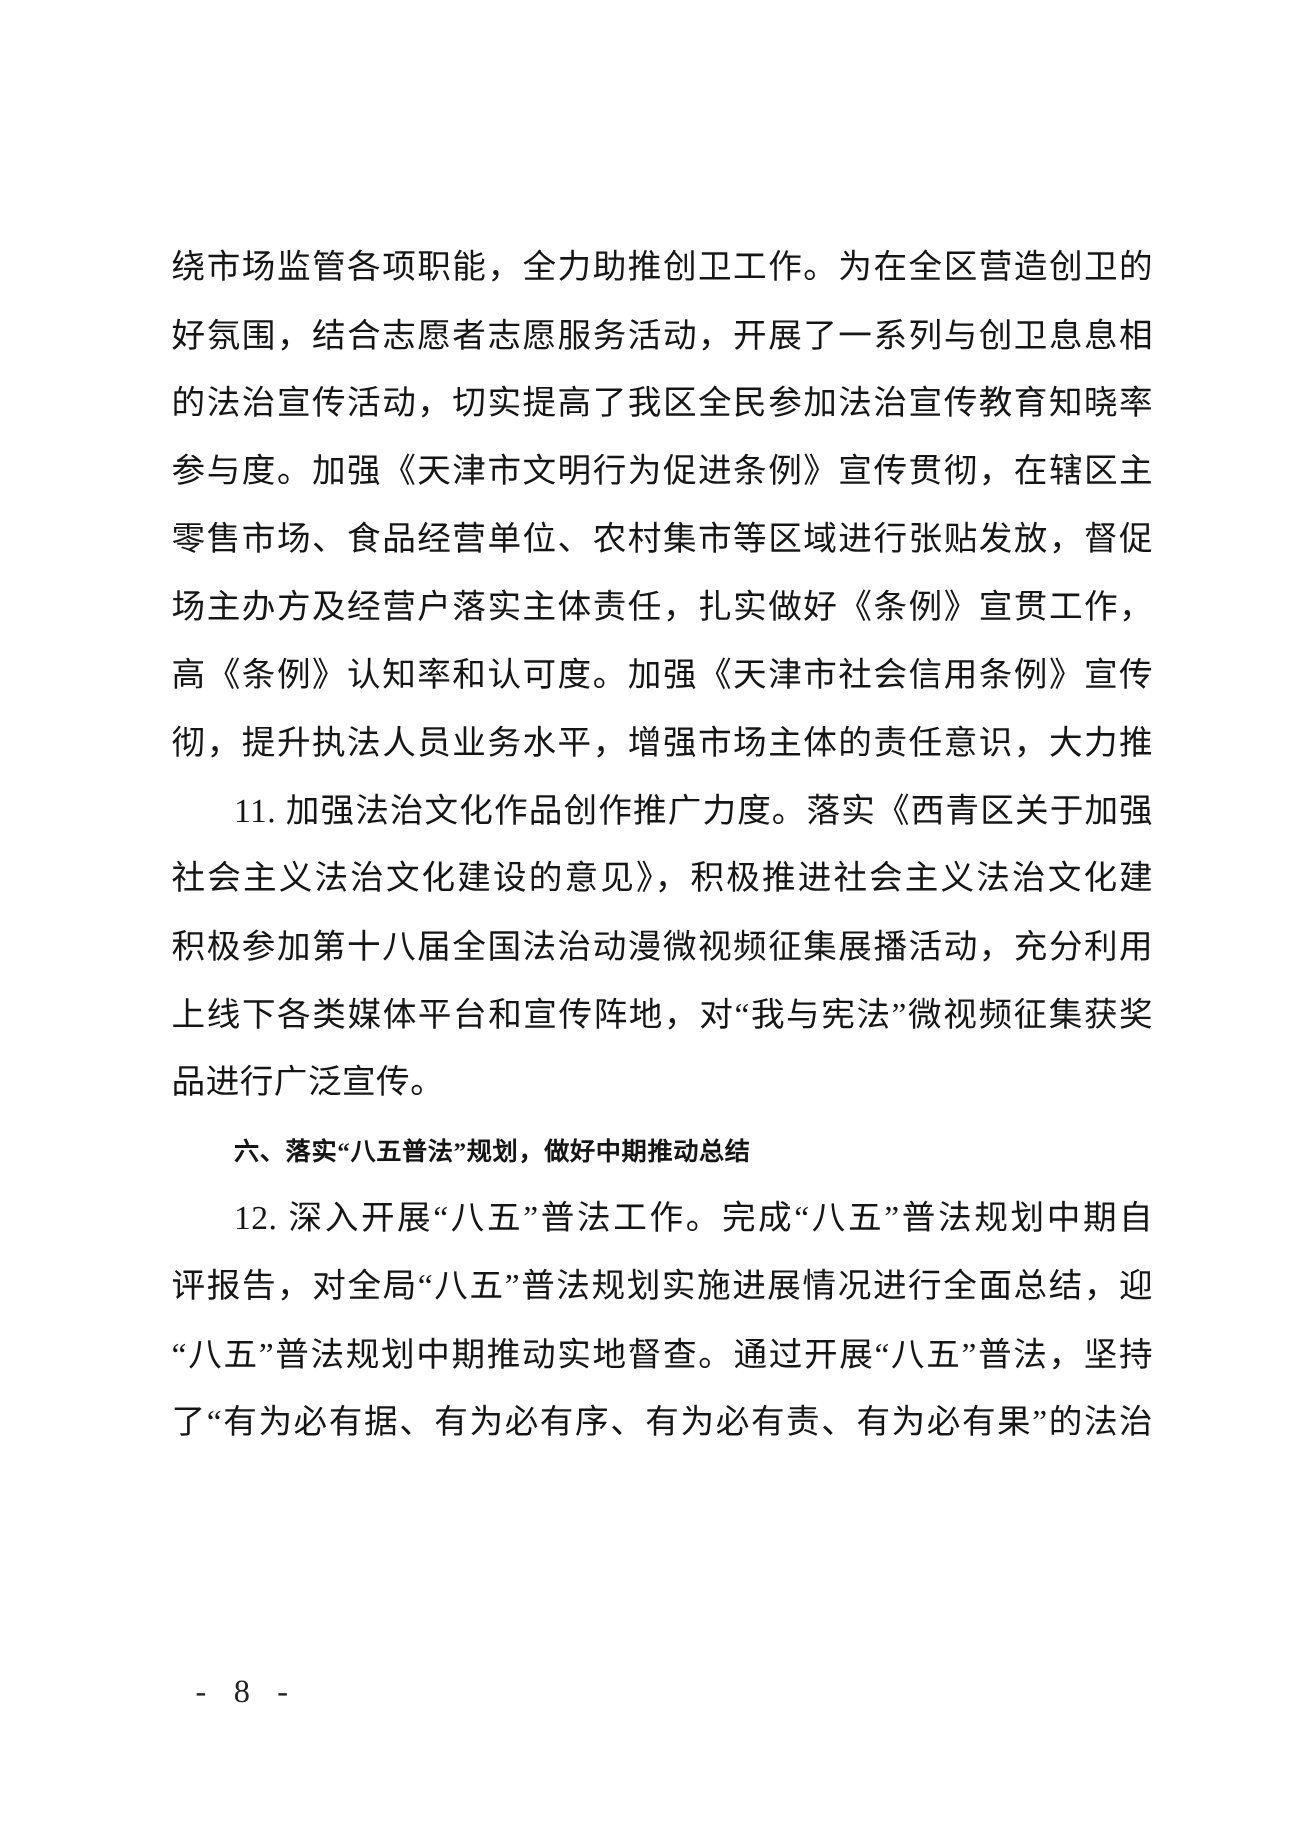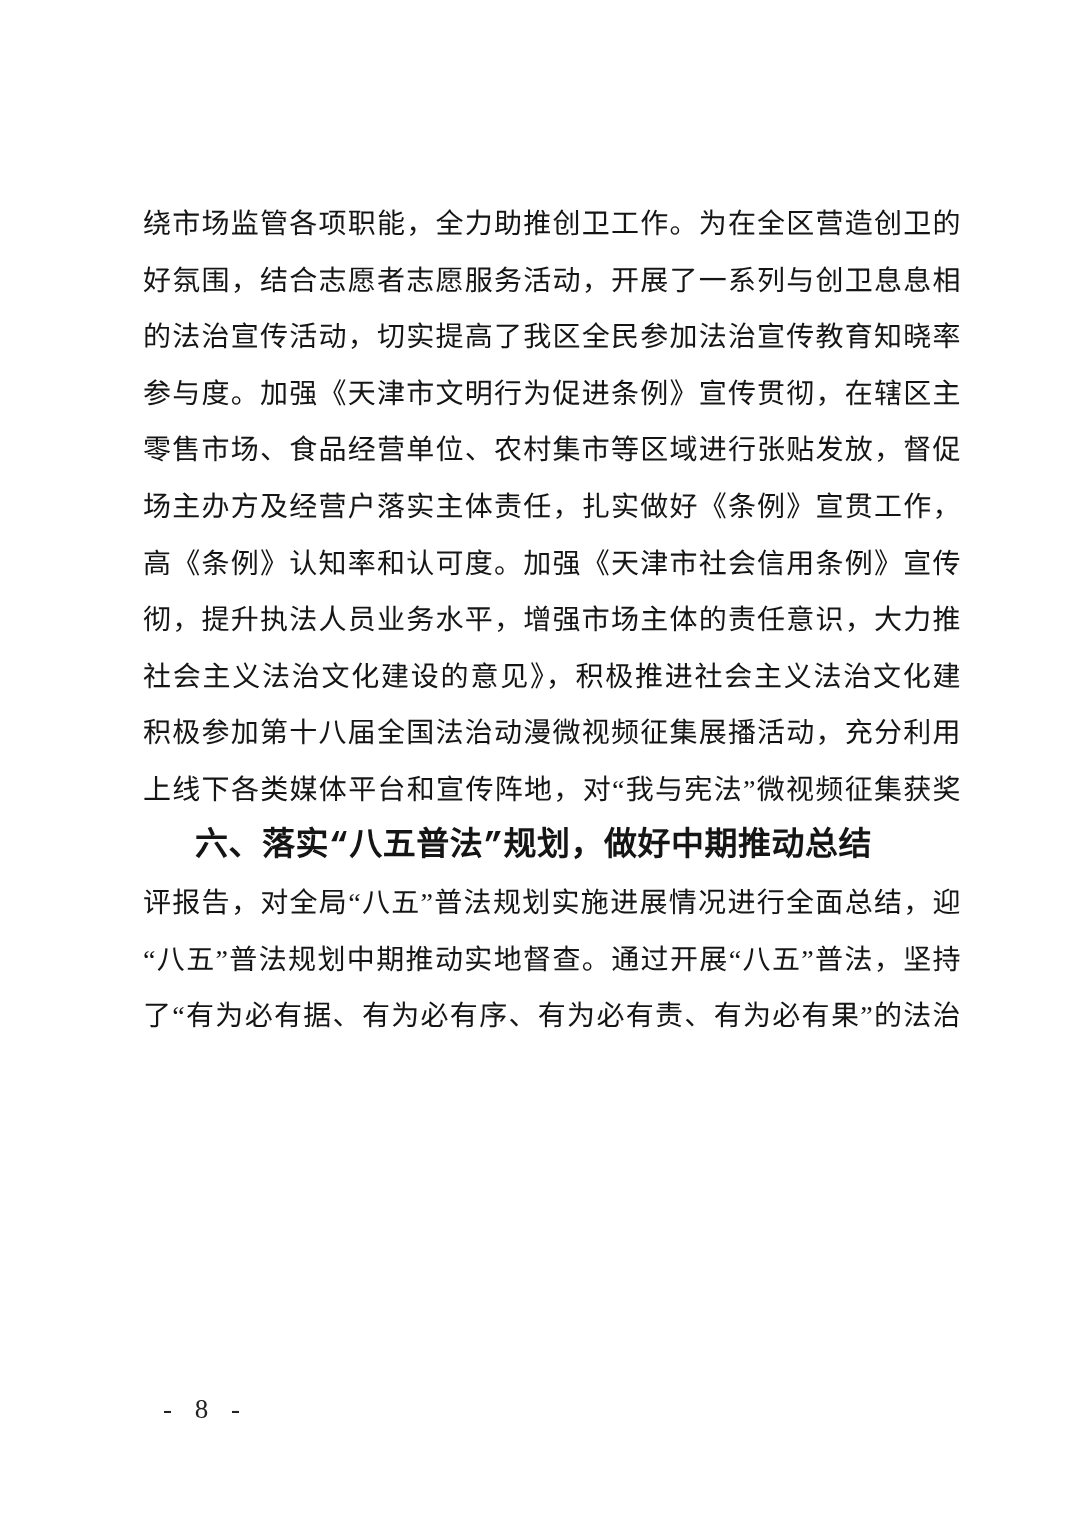--- a/index.html
+++ b/index.html
@@ -34,23 +34,23 @@
     text-justify: inter-character;
     overflow: hidden;
   }
   .line.fill {
     text-align-last: justify;
   }
   .line.indent {
     text-indent: 52px;
   }
   .para.heading .line {
-    font-family: Liberation Mono, monospace;
+    font-family: Liberation Serif, serif;
     font-weight: 700;
-    font-size: 33px;
+    font-size: 21px;
     letter-spacing: 0.5px;
   }
   .page-footer {
     position: absolute;
     left: 163px;
     top: 1394px;
     font-size: 27px;
     font-family: "Liberation Serif", serif;
     color: #222;
     letter-spacing: 2px;
@@ -66,27 +66,30 @@
         <div class="line fill">绕市场监管各项职能，全力助推创卫工作。为在全区营造创卫的良</div>
         <div class="line fill">好氛围，结合志愿者志愿服务活动，开展了一系列与创卫息息相关</div>
         <div class="line fill">的法治宣传活动，切实提高了我区全民参加法治宣传教育知晓率和</div>
         <div class="line fill">参与度。加强《天津市文明行为促进条例》宣传贯彻，在辖区主要</div>
         <div class="line fill">零售市场、食品经营单位、农村集市等区域进行张贴发放，督促市</div>
         <div class="line fill">场主办方及经营户落实主体责任，扎实做好《条例》宣贯工作，提</div>
         <div class="line fill">高《条例》认知率和认可度。加强《天津市社会信用条例》宣传贯</div>
         <div class="line fill">彻，提升执法人员业务水平，增强市场主体的责任意识，大力推进</div>
       </div>
       <div class="para body">
+        <div class="line fill indent">11. 加强法治文化作品创作推广力度。落实《西青区关于加强</div>
         <div class="line fill">社会主义法治文化建设的意见》，积极推进社会主义法治文化建设。</div>
         <div class="line fill">积极参加第十八届全国法治动漫微视频征集展播活动，充分利用线</div>
         <div class="line fill">上线下各类媒体平台和宣传阵地，对“我与宪法”微视频征集获奖作</div>
+        <div class="line">品进行广泛宣传。</div>
       </div>
       <div class="para heading">
         <div class="line indent">六、落实“八五普法”规划，做好中期推动总结</div>
       </div>
       <div class="para body">
+        <div class="line fill indent">12. 深入开展“八五”普法工作。完成“八五”普法规划中期自</div>
         <div class="line fill">评报告，对全局“八五”普法规划实施进展情况进行全面总结，迎接</div>
         <div class="line fill">“八五”普法规划中期推动实地督查。通过开展“八五”普法，坚持“谁</div>
         <div class="line fill">了“有为必有据、有为必有序、有为必有责、有为必有果”的法治新</div>
       </div>
     </div>
   <div class="page-footer">- 8 -</div>
 </div>
 
 </body></html>

